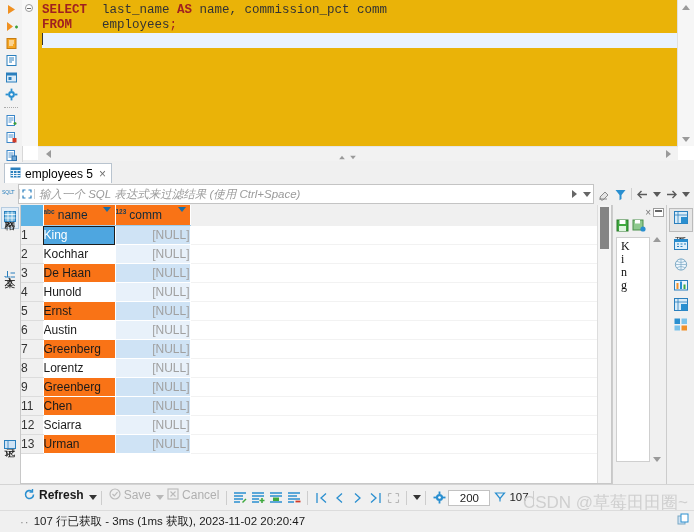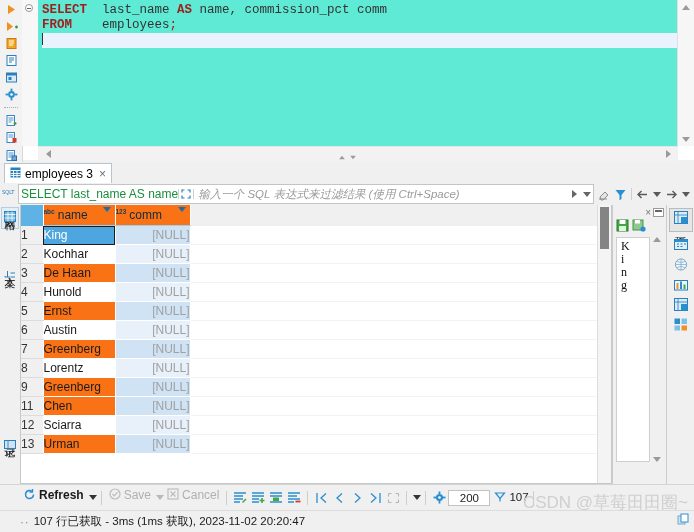--- a/index.html
+++ b/index.html
@@ -29,21 +29,21 @@
   }
   .fold-marker{
     position:absolute;left:3px;top:4px;width:8px;height:8px;
     border:1px solid #999;border-radius:50%;background:#fff;
     box-sizing:border-box;
   }
   .fold-marker:after{content:"";position:absolute;left:1px;top:3px;width:4px;height:1px;background:#666;}
 
   .editor-code{
     position:absolute;left:38px;top:0;right:12px;height:146px;
-    background:#5eead4;overflow:hidden;
+    background:#eab308;overflow:hidden;
     font-family:"Liberation Mono","DejaVu Sans Mono",monospace;
     font-size:12.5px;line-height:15px;padding:3px 0 0 4px;box-sizing:border-box;
   }
   .code-line{white-space:pre;height:15px;}
   .cur-line{background:#eaf2fd;}
   .kw{color:#a02020;font-weight:bold;}
   .pl{color:#333;}
   .semi{color:#a02020;}
   .caret{display:inline-block;width:1px;height:12px;background:#333;vertical-align:-2px;}
 
@@ -329,34 +329,33 @@
   </div>
 
   <div class="tabbar">
     <div class="rtab">
       <span>
         <svg width="11" height="11" viewBox="0 0 11 11">
             <rect x="0.5" y="0.5" width="10" height="10" fill="#2a7fbd"></rect>
             <path d="M0.5 3.5h10M0.5 6.5h10M0.5 8.5h10M3.5 3.5v7M7 3.5v7" stroke="#fff" stroke-width="0.9"></path>
           </svg>
       </span>
-      <span class="tlabel">employees 3</span>
+      <span class="tlabel">employees 5</span>
       <span class="tclose">×</span>
     </div>
   </div>
 
   <div class="filterbar">
     <div class="fbt">
       <svg width="14" height="13" viewBox="0 0 14 13">
           <text x="0" y="6" font-size="5" fill="#2a7fbd" font-family="sans-serif">SQL</text>
           <text x="9" y="6" font-size="6" fill="#2a7fbd" font-family="sans-serif">T</text>
         </svg>
     </div>
     <div class="fb-query">
-      <span class="fb-sql">SELECT last_name AS name</span>
       <span class="fb-expand">
         <svg width="10" height="10" viewBox="0 0 10 10">
             <path d="M1 3.5V1h2.5M6.5 1H9v2.5M9 6.5V9H6.5M3.5 9H1V6.5" stroke="#2a7fbd" stroke-width="1.2" fill="none"></path>
           </svg>
       </span>
       <span class="fb-ph">输入一个 SQL 表达式来过滤结果 (使用 Ctrl+Space)</span>
       <span class="fb-apply">
           <div class="tri tri-rt" style="border-left-color:#666;"></div>
         </span>
       <span class="fb-dd">

